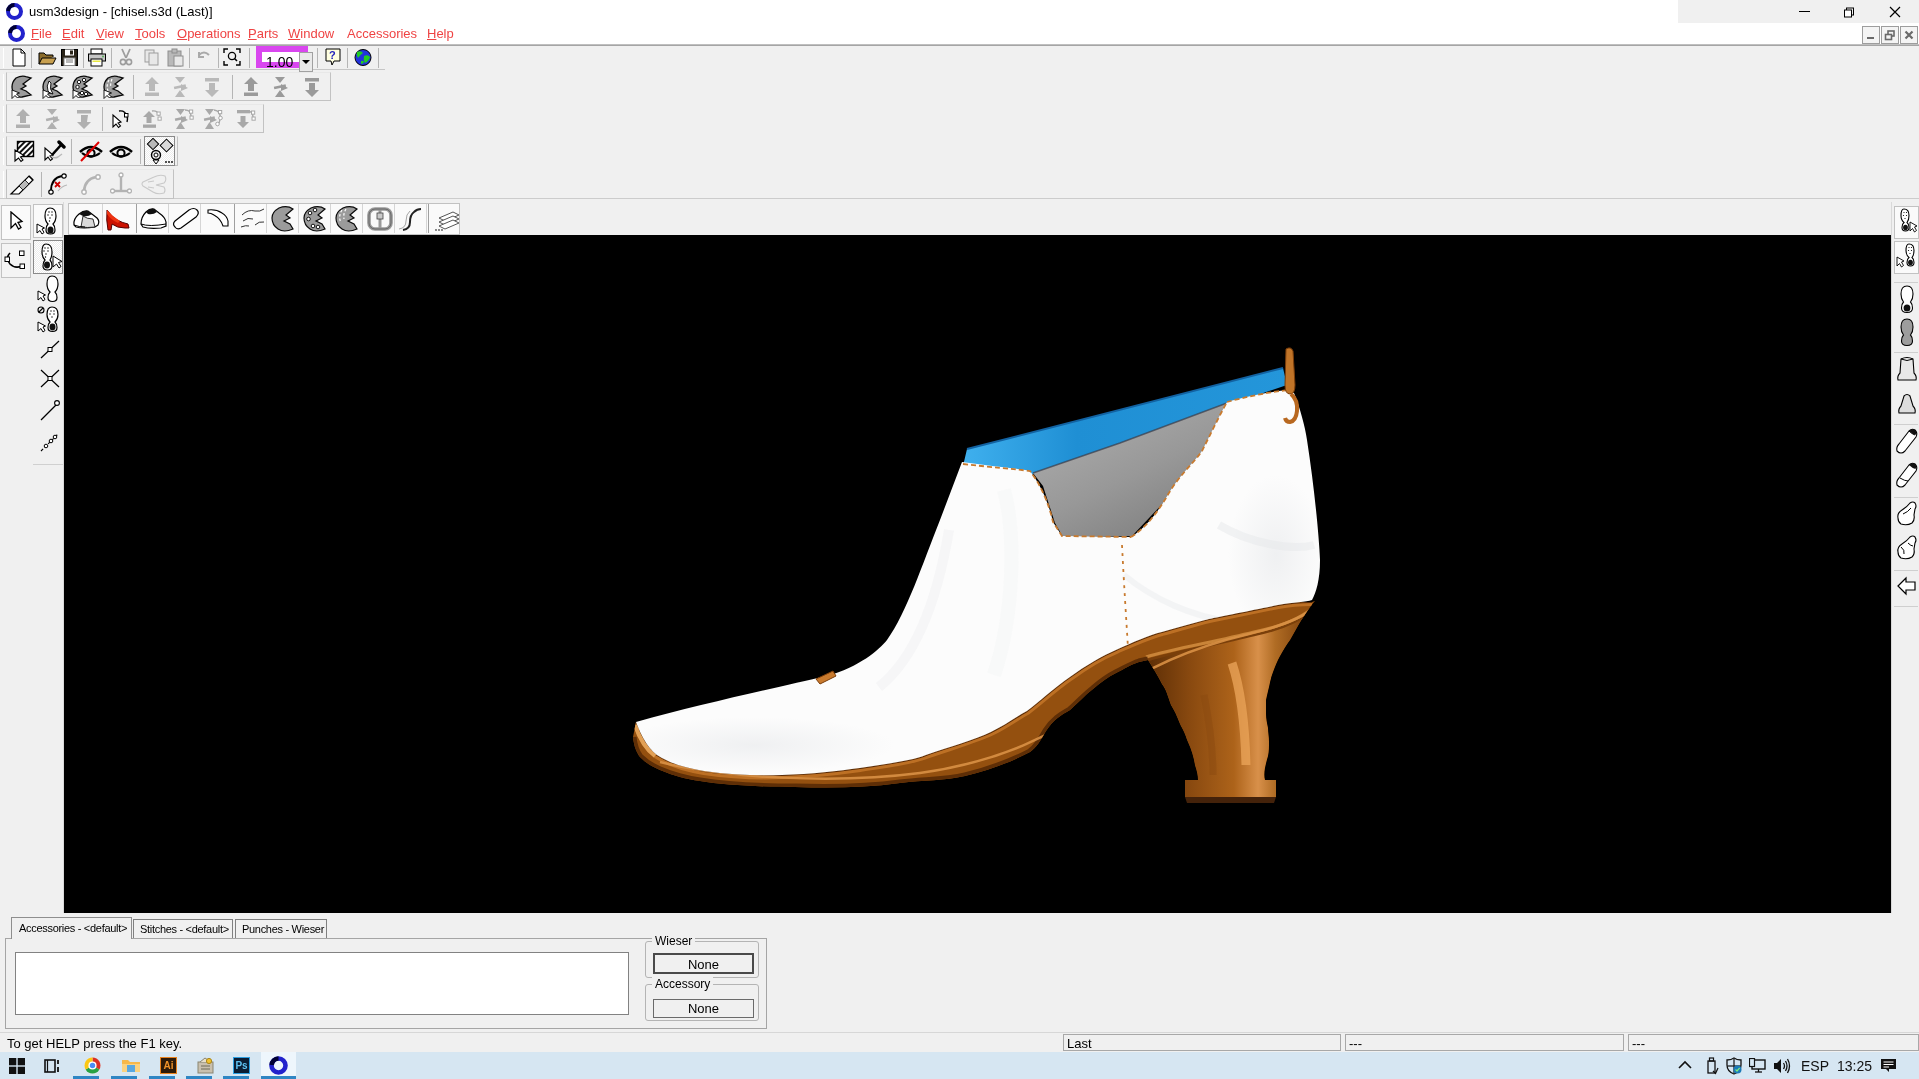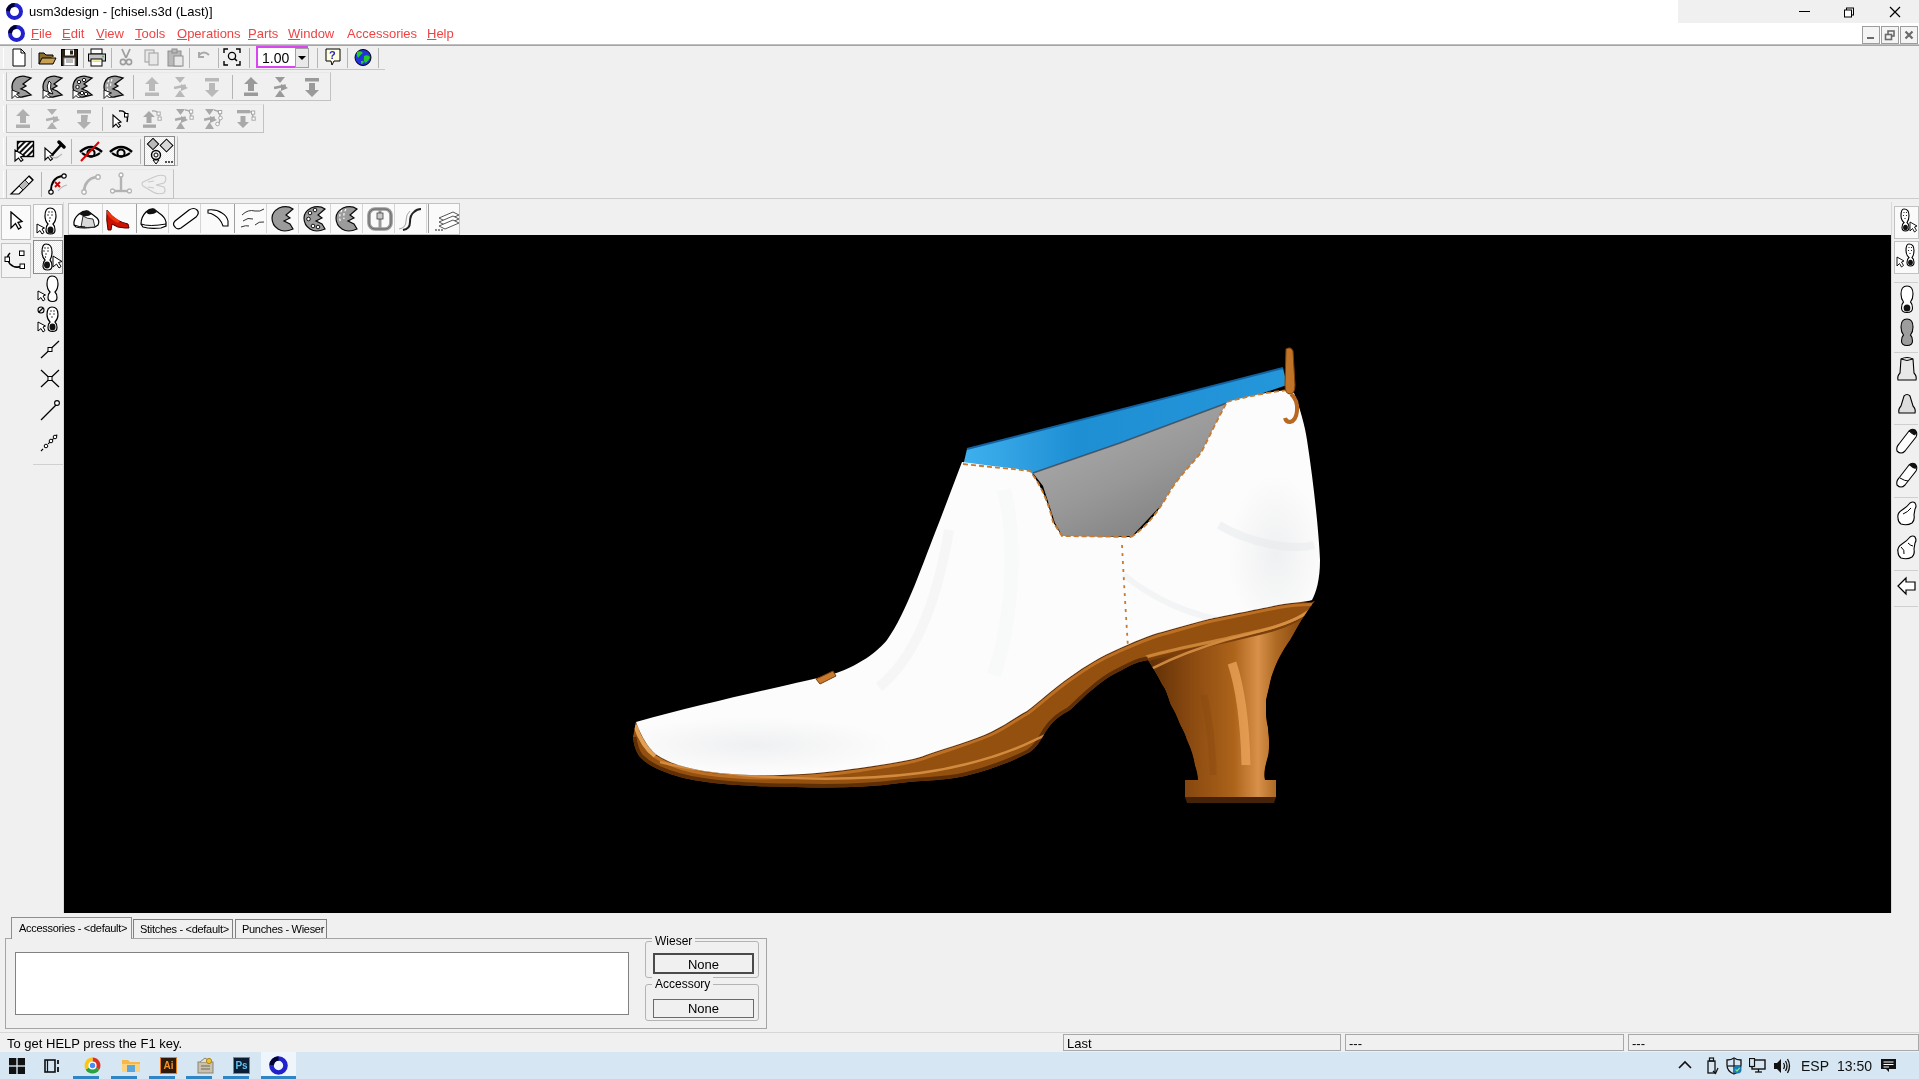--- a/index.html
+++ b/index.html
@@ -119,21 +119,21 @@
       <path d="M4 7 Q9 2 14 7" fill="none" stroke="#a9a9a9" stroke-width="2"></path>
       <path d="M4 4 L4 9 L9 9" fill="none" stroke="#a9a9a9" stroke-width="2"></path>
     </svg>
     <div class="abs" style="left:218px;top:2px;width:1px;height:20px;background:#b5b5b5"></div>
     <svg class="abs" style="left:223px;top:2px" width="19" height="19" viewBox="0 0 19 19">
       <path d="M1 5 L1 1 L5 1 M13 1 L17 1 L17 5 M17 13 L17 17 L13 17 M5 17 L1 17 L1 13" fill="none" stroke="#000" stroke-width="1.4"></path>
       <circle cx="9" cy="8" r="3.6" fill="none" stroke="#000" stroke-width="1.3"></circle>
       <line x1="11.5" y1="10.5" x2="14" y2="13" stroke="#000" stroke-width="1.6"></line>
     </svg>
     <div class="abs" style="left:249px;top:2px;width:1px;height:20px;background:#b5b5b5"></div>
-    <div class="abs" style="left:256px;top:0;width:52px;height:22px;border:2px solid #d946ef;background:#fff">
+    <div class="abs" style="left:256px;top:0;width:52px;height:22px;border:6px solid #d946ef;background:#fff">
       <div class="abs" style="left:4px;top:2px;font-size:14px;color:#000">1.00</div>
       <div class="abs" style="left:37px;top:0px;width:14px;height:20px;background:#e9e9e9;border:1px solid #a0a0a0">
         <svg width="12" height="18">
             <polygon points="2,7 10,7 6,11" fill="#000"></polygon>
           </svg>
       </div>
     </div>
     <div class="abs" style="left:317px;top:2px;width:1px;height:20px;background:#b5b5b5"></div>
     <svg class="abs" style="left:324px;top:2px" width="19" height="19" viewBox="0 0 19 19">
       <path d="M2 1 L16 1 L16 13 L10 13 L8 17 L7 13 L2 13 Z" fill="#ffffe0" stroke="#000"></path>
@@ -857,18 +857,18 @@
     <rect x="3" y="2" width="13" height="9" fill="none" stroke="#111" stroke-width="1.4"></rect>
     <line x1="9.5" y1="11" x2="9.5" y2="14" stroke="#111" stroke-width="1.3"></line>
     <line x1="6" y1="14" x2="13" y2="14" stroke="#111" stroke-width="1.3"></line>
     <rect x="0.5" y="0.5" width="5" height="8" fill="#d8e9f5" stroke="#111" stroke-width="1.2"></rect>
   </svg>
   <svg class="abs" style="left:1773px;top:6px" width="18" height="16" viewBox="0 0 18 16">
     <path d="M1 5 L4 5 L8 1 L8 15 L4 11 L1 11 Z" fill="#111"></path>
     <path d="M10.5 5 Q12.5 8 10.5 11 M12.5 3 Q15.5 8 12.5 13 M14.5 1 Q18.5 8 14.5 15" fill="none" stroke="#111" stroke-width="1.3"></path>
   </svg>
   <div class="abs" style="left:1801px;top:6px;font-size:14px;color:#111">ESP</div>
-  <div class="abs" style="left:1837px;top:6px;font-size:14px;color:#111">13:50</div>
+  <div class="abs" style="left:1837px;top:6px;font-size:14px;color:#111">13:25</div>
   <svg class="abs" style="left:1880px;top:6px" width="17" height="16" viewBox="0 0 17 16">
     <path d="M1 1 L16 1 L16 11 L9 11 L9 14 L6 11 L1 11 Z" fill="#111"></path>
     <path d="M3.5 4 L13.5 4 M3.5 6.5 L13.5 6.5 M3.5 9 L9 9" stroke="#fff" stroke-width="1.1"></path>
   </svg>
 </div>
 
 </body></html>

